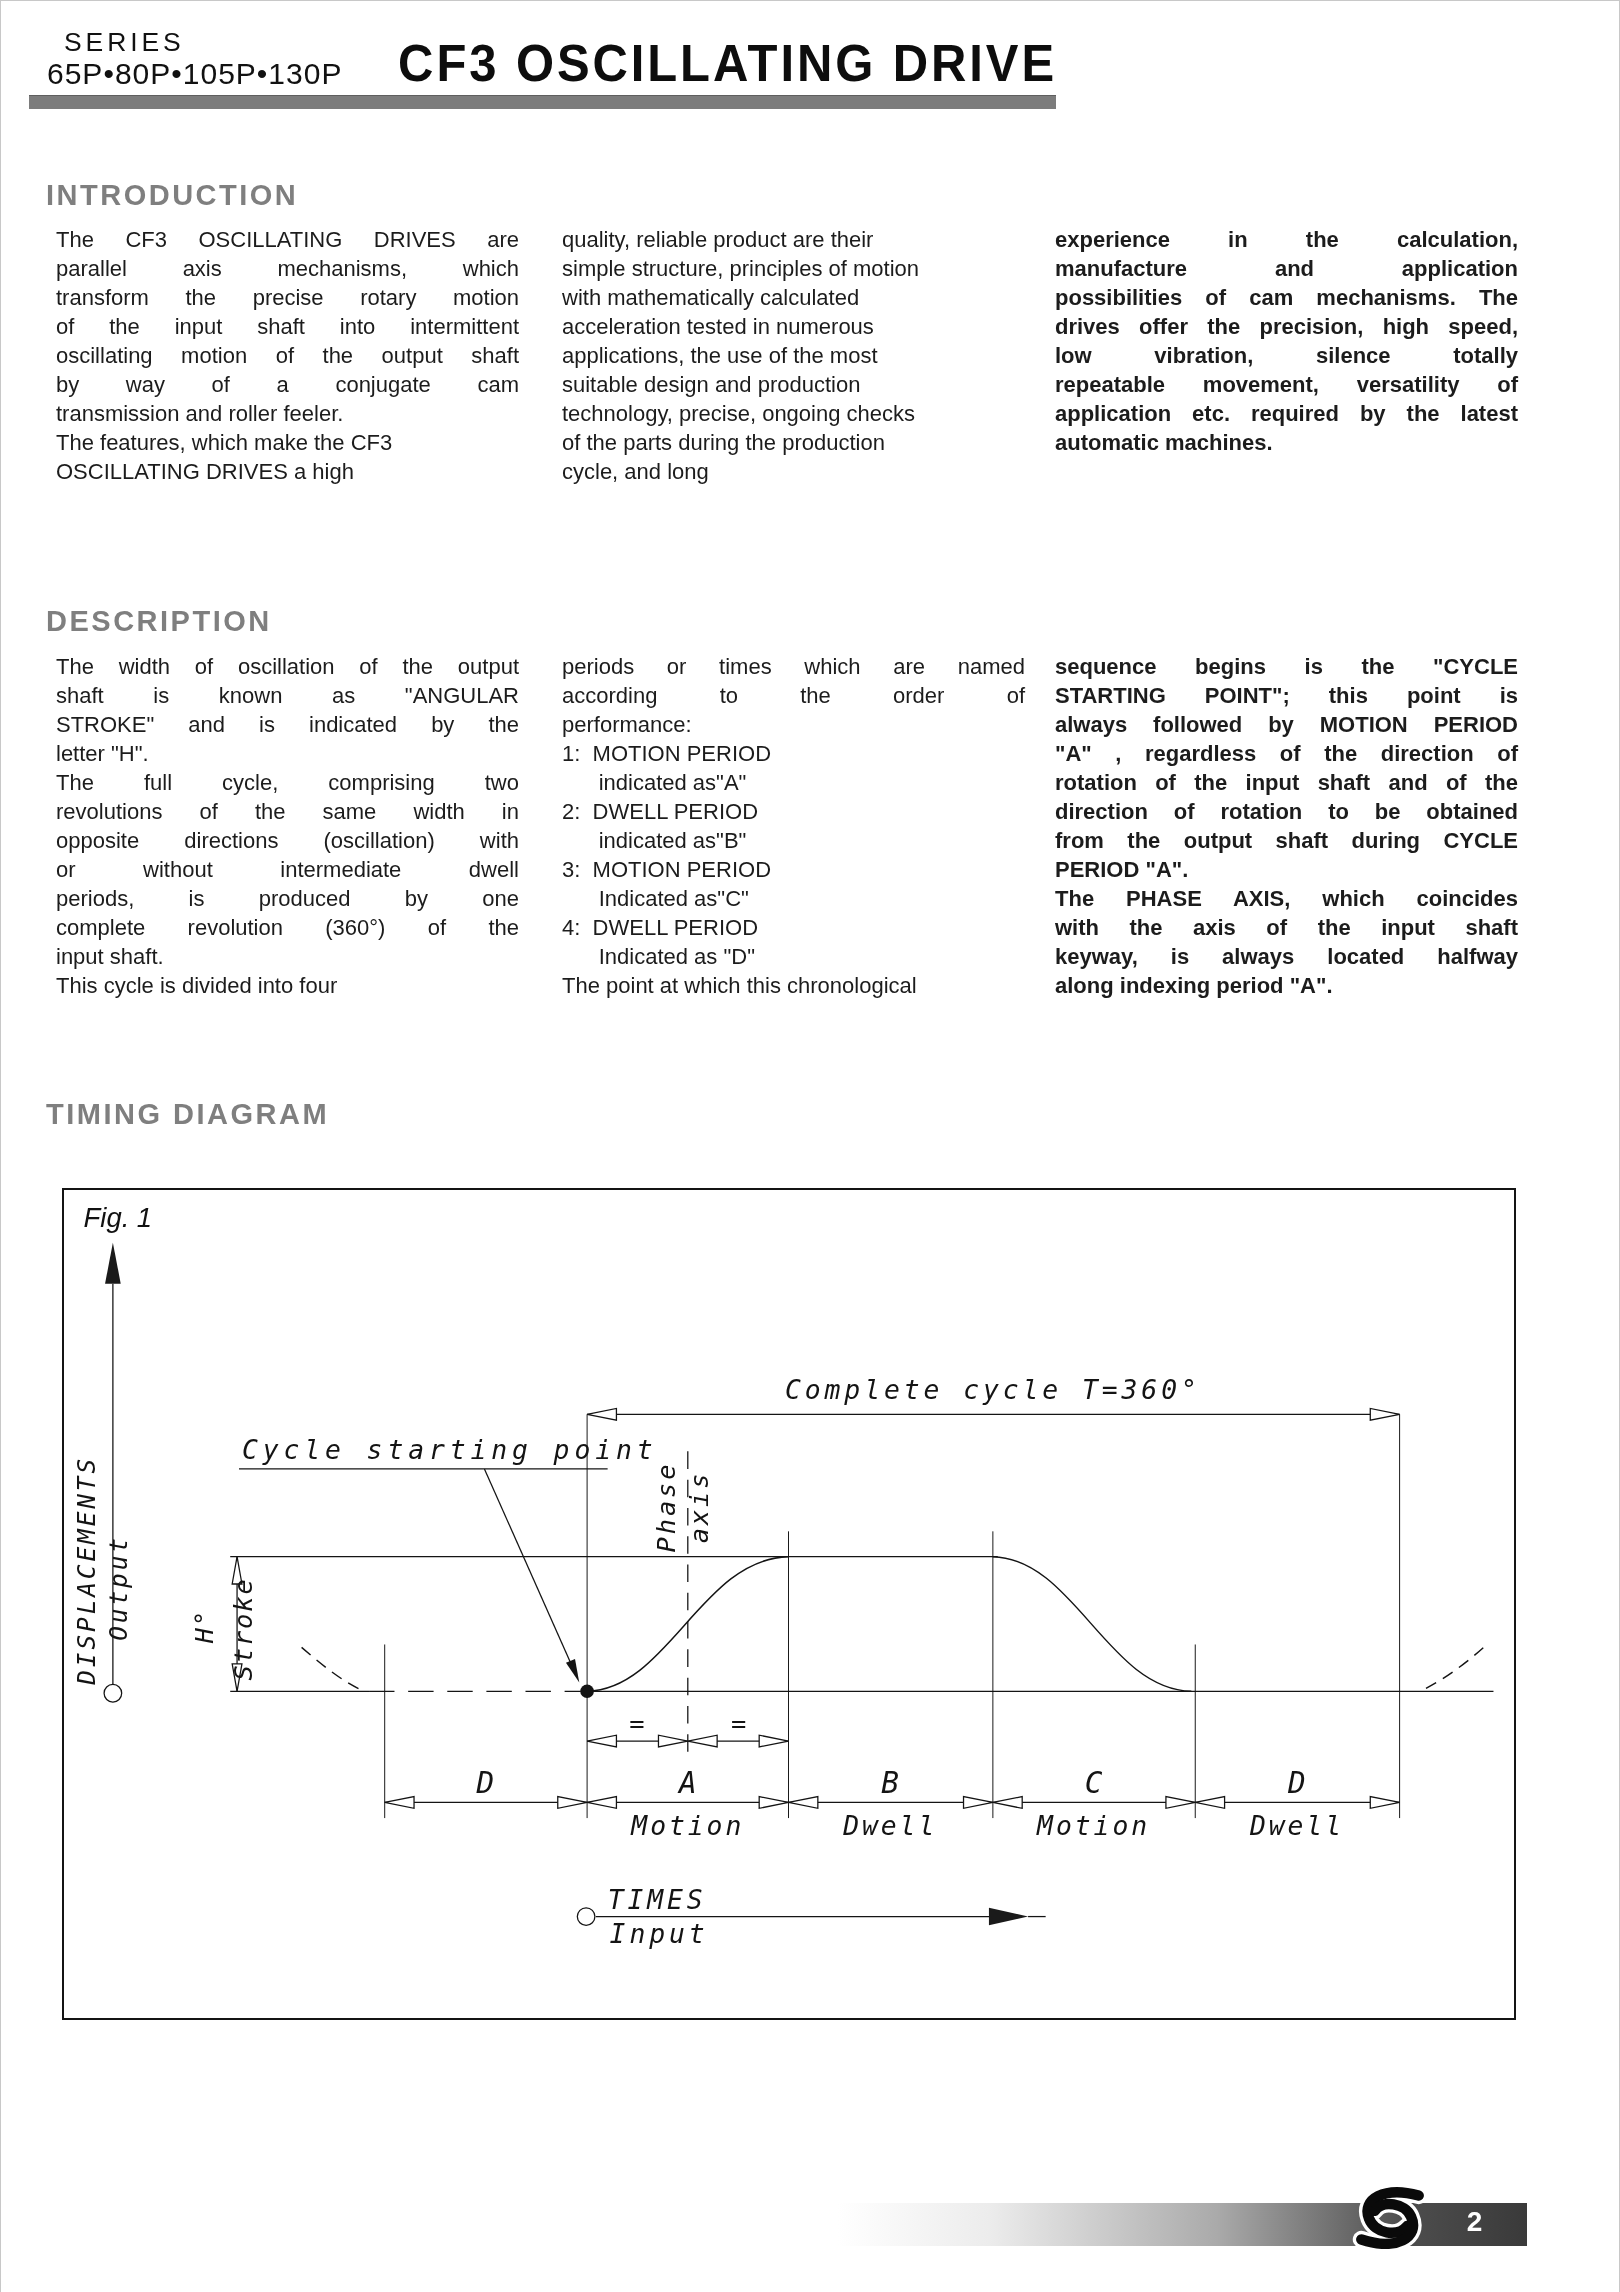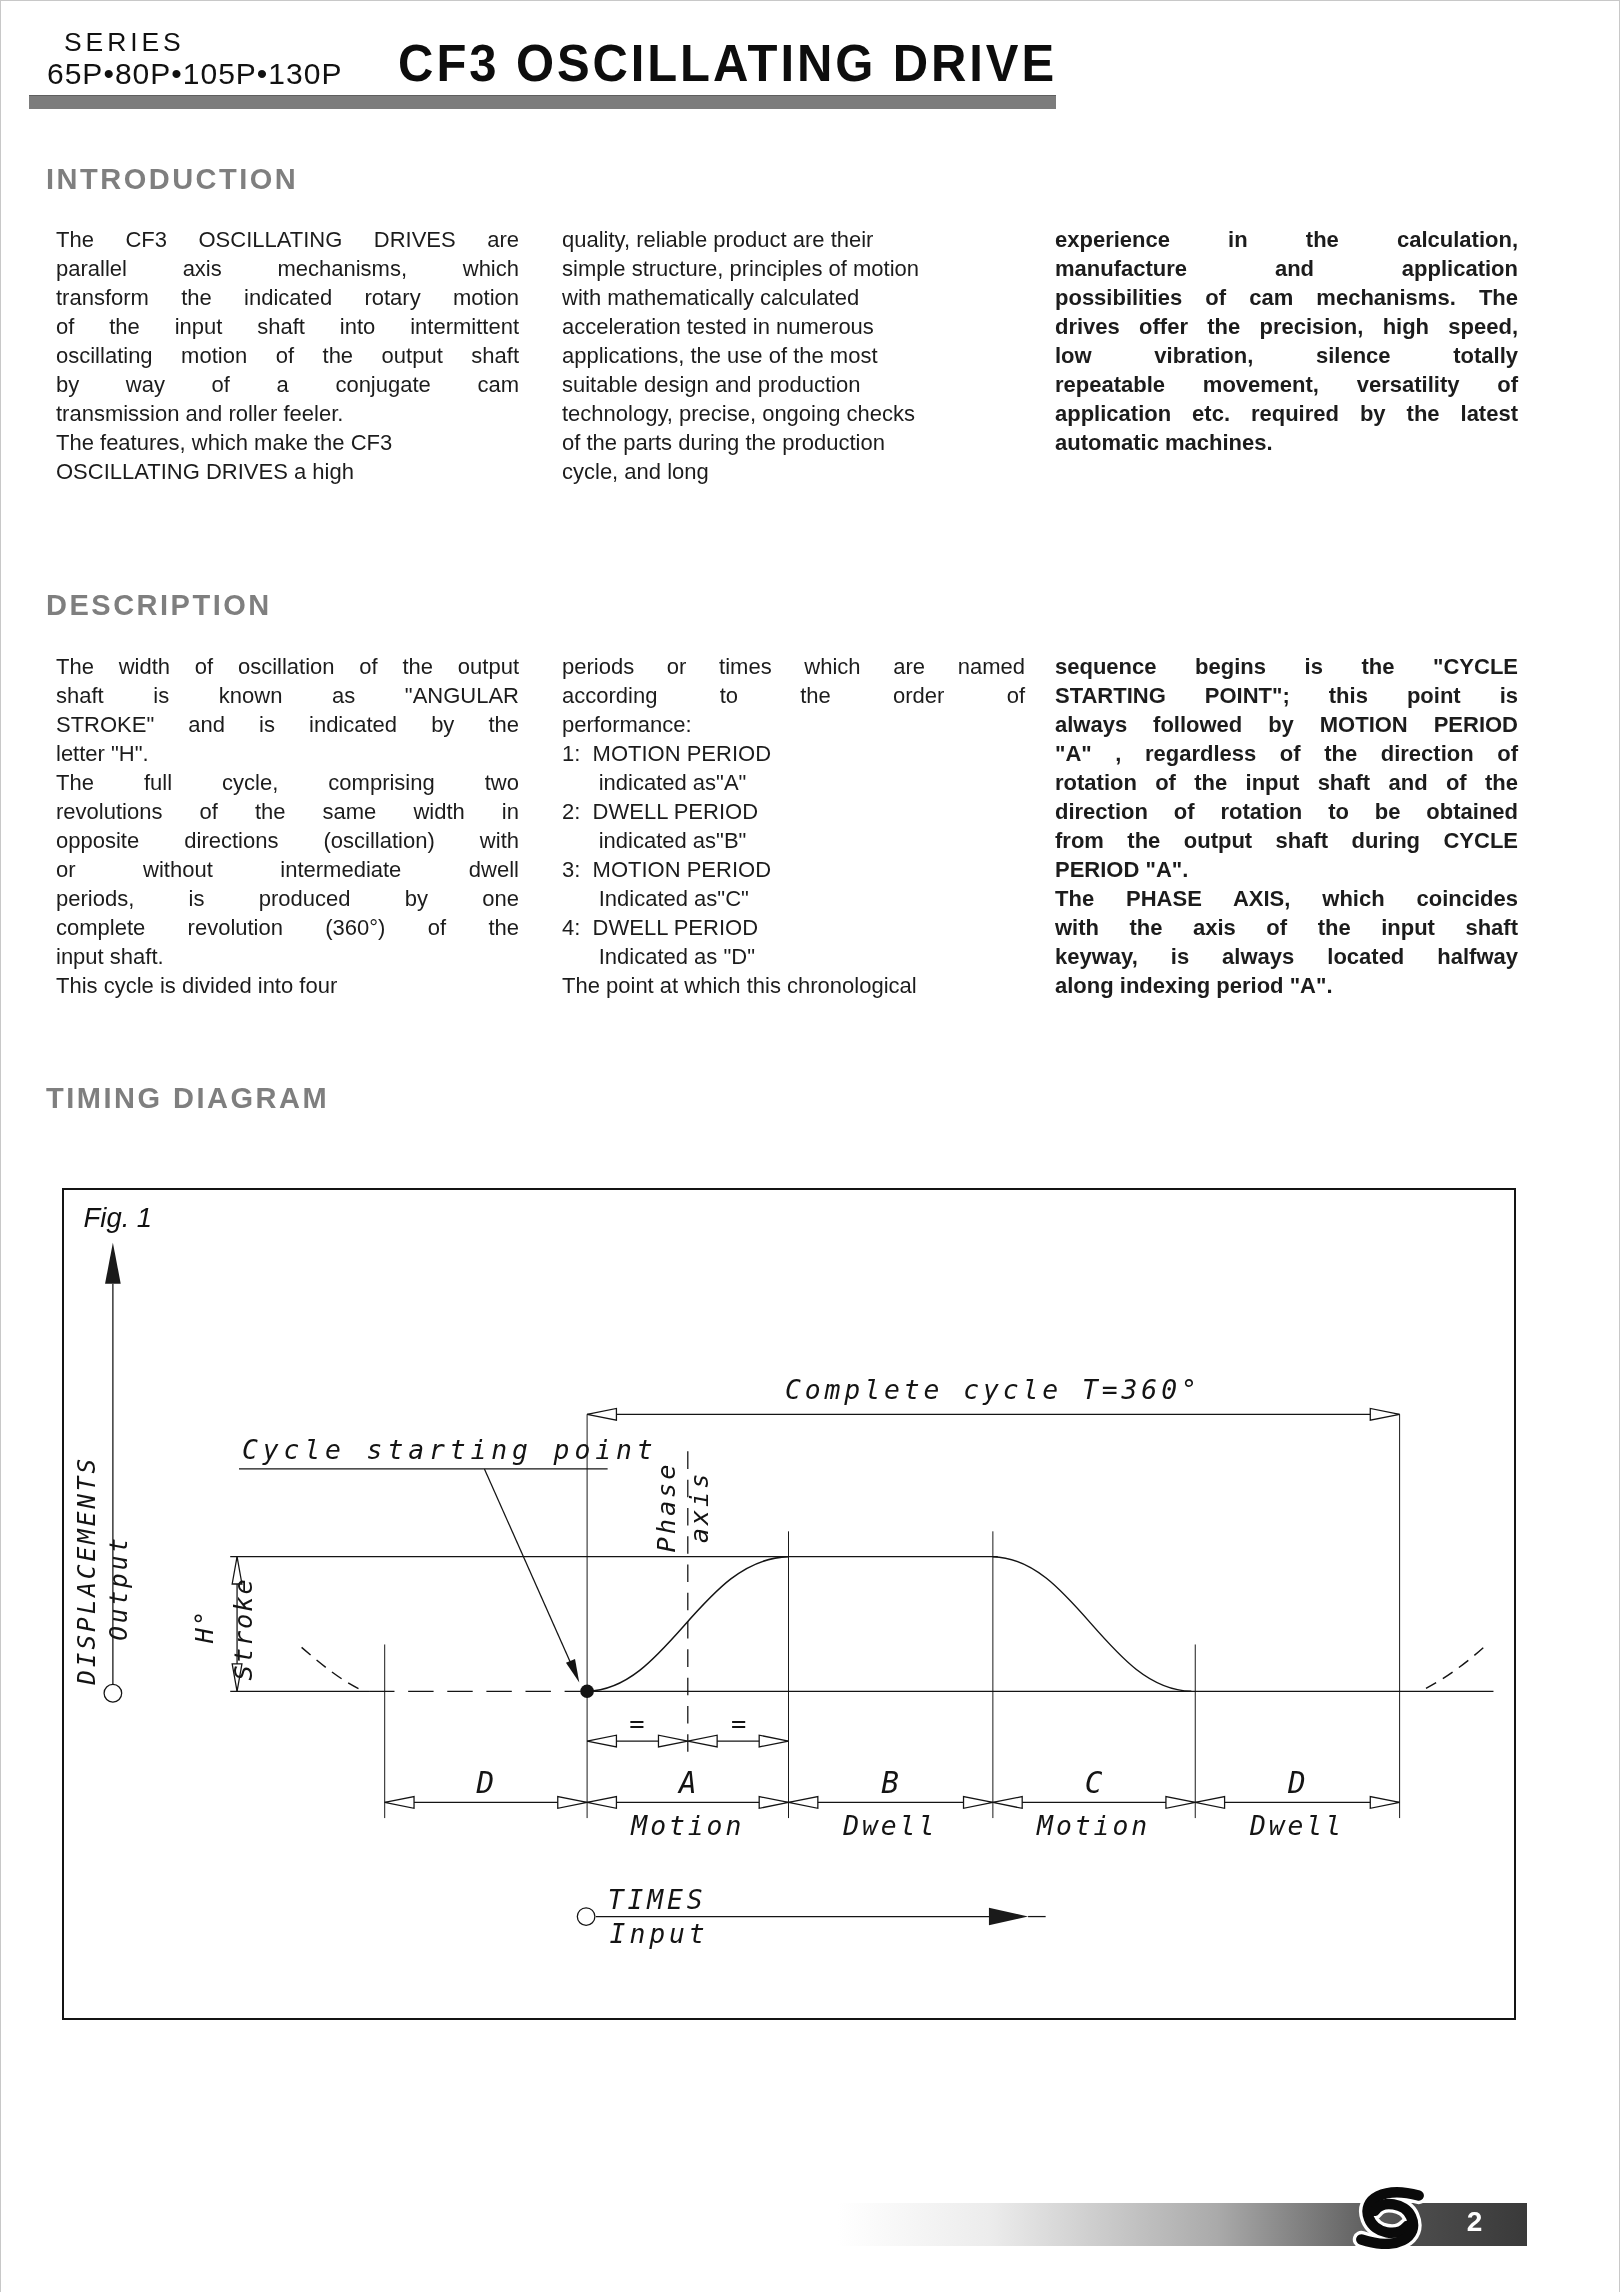--- a/index.html
+++ b/index.html
@@ -9,21 +9,21 @@
     box-shadow:inset 0 0 0 1px #c8c8c8;margin:0 auto;
   }
   .abs{position:absolute;}
   
   .series-label{left:64px;top:27.4px;font-size:26.5px;letter-spacing:3.9px;color:#111;}
   .series-models{left:47px;top:57px;font-size:30px;letter-spacing:1px;color:#111;}
   .main-title{left:0;top:33px;width:1057px;text-align:right;font-size:49px;font-weight:bold;
     letter-spacing:2.9px;color:#0d0d0d;transform:scaleY(1.06);transform-origin:top right;white-space:nowrap;}
   .header-bar{left:29px;top:95px;width:1027px;height:12.7px;background:#7c7c7c;border-top:1px solid #5e5e5e;}
   
-  .sec-heading{font-size:29px;font-weight:bold;letter-spacing:2.5px;color:#7f7f7f;left:46px;}
+  .sec-heading{font-size:29px;font-weight:bold;letter-spacing:2.5px;color:#7f7f7f;left:46px;margin-top:16px;}
   .h-intro{top:163px;}
   .h-desc{top:589px;}
   .h-timing{top:1082px;}
   
   .bodycol{width:463px;font-size:22px;line-height:29px;}
   .c1{left:56px;} .c2{left:562px;} .c3{left:1055px;font-weight:bold;}
   .r-intro{top:225px;} .r-desc{top:652px;}
   .line{white-space:pre-wrap;text-align:justify;text-align-last:justify;}
   .line.end{text-align:center;text-align-last:left;}
   
@@ -44,21 +44,21 @@
 
   <div class="abs series-label">SERIES</div>
   <div class="abs series-models">65P•80P•105P•130P</div>
   <div class="abs main-title">CF3 OSCILLATING DRIVE</div>
   <div class="abs header-bar"></div>
 
   <div class="abs sec-heading h-intro">INTRODUCTION</div>
   <div class="abs bodycol c1 r-intro">
       <div class="line">The CF3 OSCILLATING DRIVES are</div>
       <div class="line">parallel axis mechanisms, which</div>
-      <div class="line">transform the indicated rotary motion</div>
+      <div class="line">transform the precise rotary motion</div>
       <div class="line">of the input shaft into intermittent</div>
       <div class="line">oscillating motion of the output shaft</div>
       <div class="line">by way of a conjugate cam</div>
       <div class="line end">transmission and roller feeler.</div>
       <div class="line end">The features, which make the CF3</div>
       <div class="line end">OSCILLATING DRIVES a high</div>
     </div>
   <div class="abs bodycol c2 r-intro">
       <div class="line end">quality, reliable product are their</div>
       <div class="line end">simple structure, principles of motion</div>

